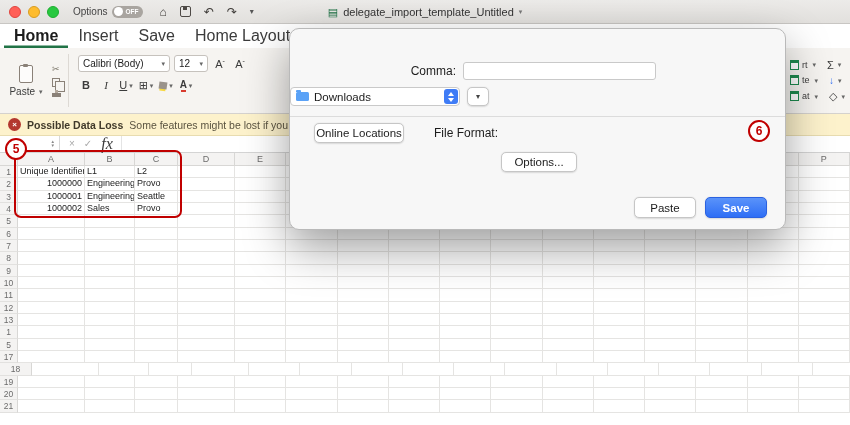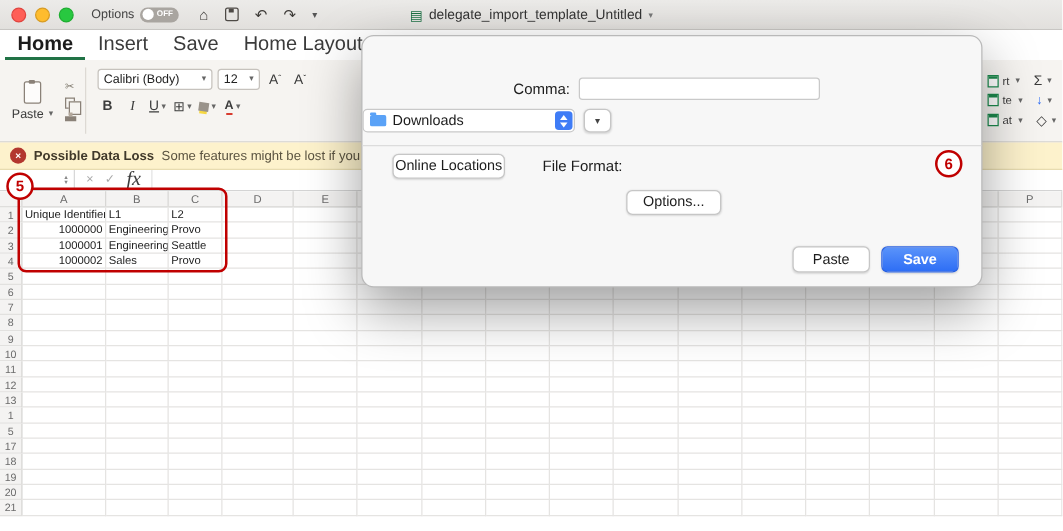--- a/index.html
+++ b/index.html
@@ -591,21 +591,21 @@
           <div class="cell" style="width: 51.25px;"></div>
           <div class="cell" style="width: 51.25px;"></div>
           <div class="cell" style="width: 51.25px;"></div>
           <div class="cell" style="width: 51.25px;"></div>
           <div class="cell" style="width: 51.25px;"></div>
           <div class="cell" style="width: 51.25px;"></div>
           <div class="cell" style="width: 51.25px;"></div>
           <div class="cell" style="width: 51.25px;"></div>
         </div>
         <div class="grow">
-          <div class="rh" style="width: 18px;">18</div>
+          <div class="rh" style="width: 32px;">18</div>
           <div class="cell" style="width: 67px;"></div>
           <div class="cell" style="width: 50px;"></div>
           <div class="cell" style="width: 43px;"></div>
           <div class="cell" style="width: 57px;"></div>
           <div class="cell" style="width: 51.25px;"></div>
           <div class="cell" style="width: 51.25px;"></div>
           <div class="cell" style="width: 51.25px;"></div>
           <div class="cell" style="width: 51.25px;"></div>
           <div class="cell" style="width: 51.25px;"></div>
           <div class="cell" style="width: 51.25px;"></div>

